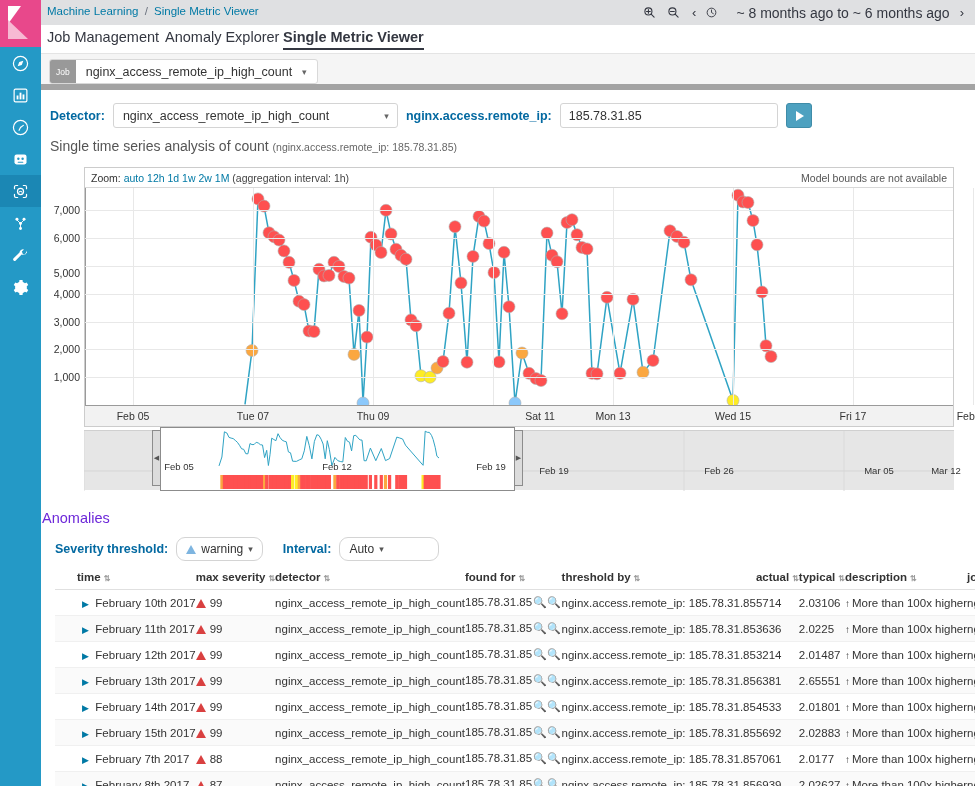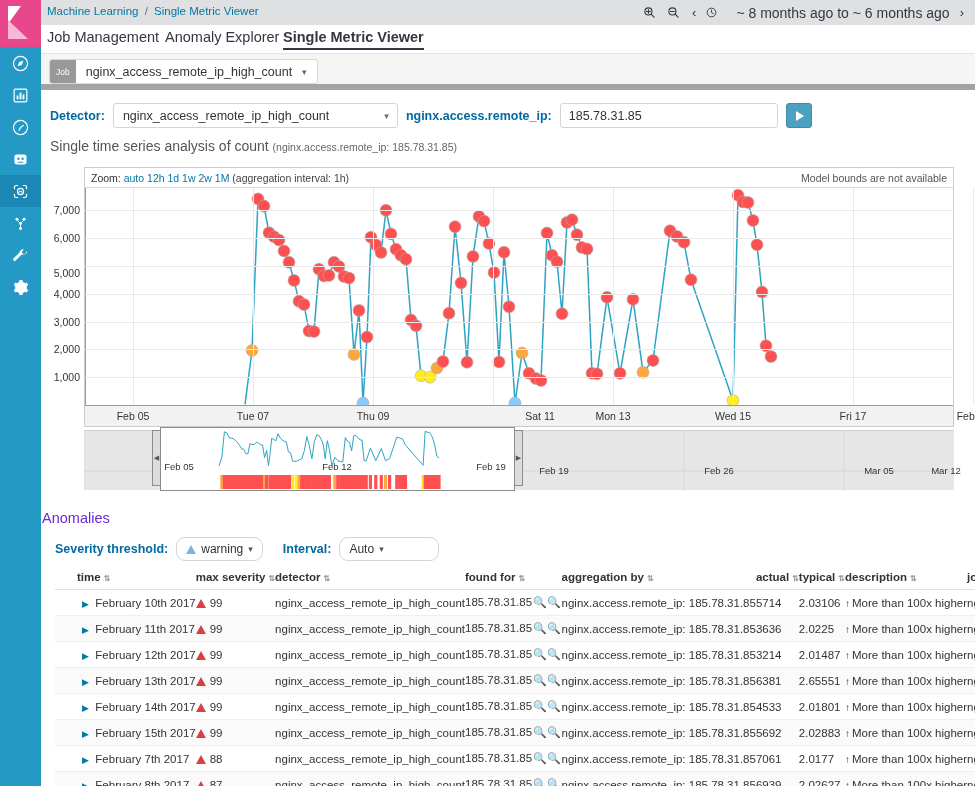--- a/index.html
+++ b/index.html
@@ -770,21 +770,21 @@
       </div>
     </div>
 
     <table id="anom-table">
       <thead>
         <tr>
           <th class="c-time" style="padding-left:22px"><span>time</span><span class="sortarrow">⇅</span></th>
           <th class="c-sev"><span>max severity</span><span class="sortarrow">⇅</span></th>
           <th class="c-det"><span>detector</span><span class="sortarrow">⇅</span></th>
           <th class="c-found"><span>found for</span><span class="sortarrow">⇅</span></th>
-          <th class="c-infl"><span>aggregation by</span><span class="sortarrow">⇅</span></th>
+          <th class="c-infl"><span>threshold by</span><span class="sortarrow">⇅</span></th>
           <th class="c-actual"><span>actual</span><span class="sortarrow">⇅</span></th>
           <th class="c-typ"><span>typical</span><span class="sortarrow">⇅</span></th>
           <th class="c-desc"><span>description</span><span class="sortarrow">⇅</span></th>
           <th class="c-job"><span>job ID</span></th>
         </tr>
       </thead>
       <tbody id="anom-tbody">
           <tr>
             <td class="c-time" style="padding-left:0"><span class="row-caret">▶</span>&nbsp;&nbsp;<span>February 10th 2017</span></td>
             <td class="c-sev"><span class="sev-tri"></span><span>99</span></td>

